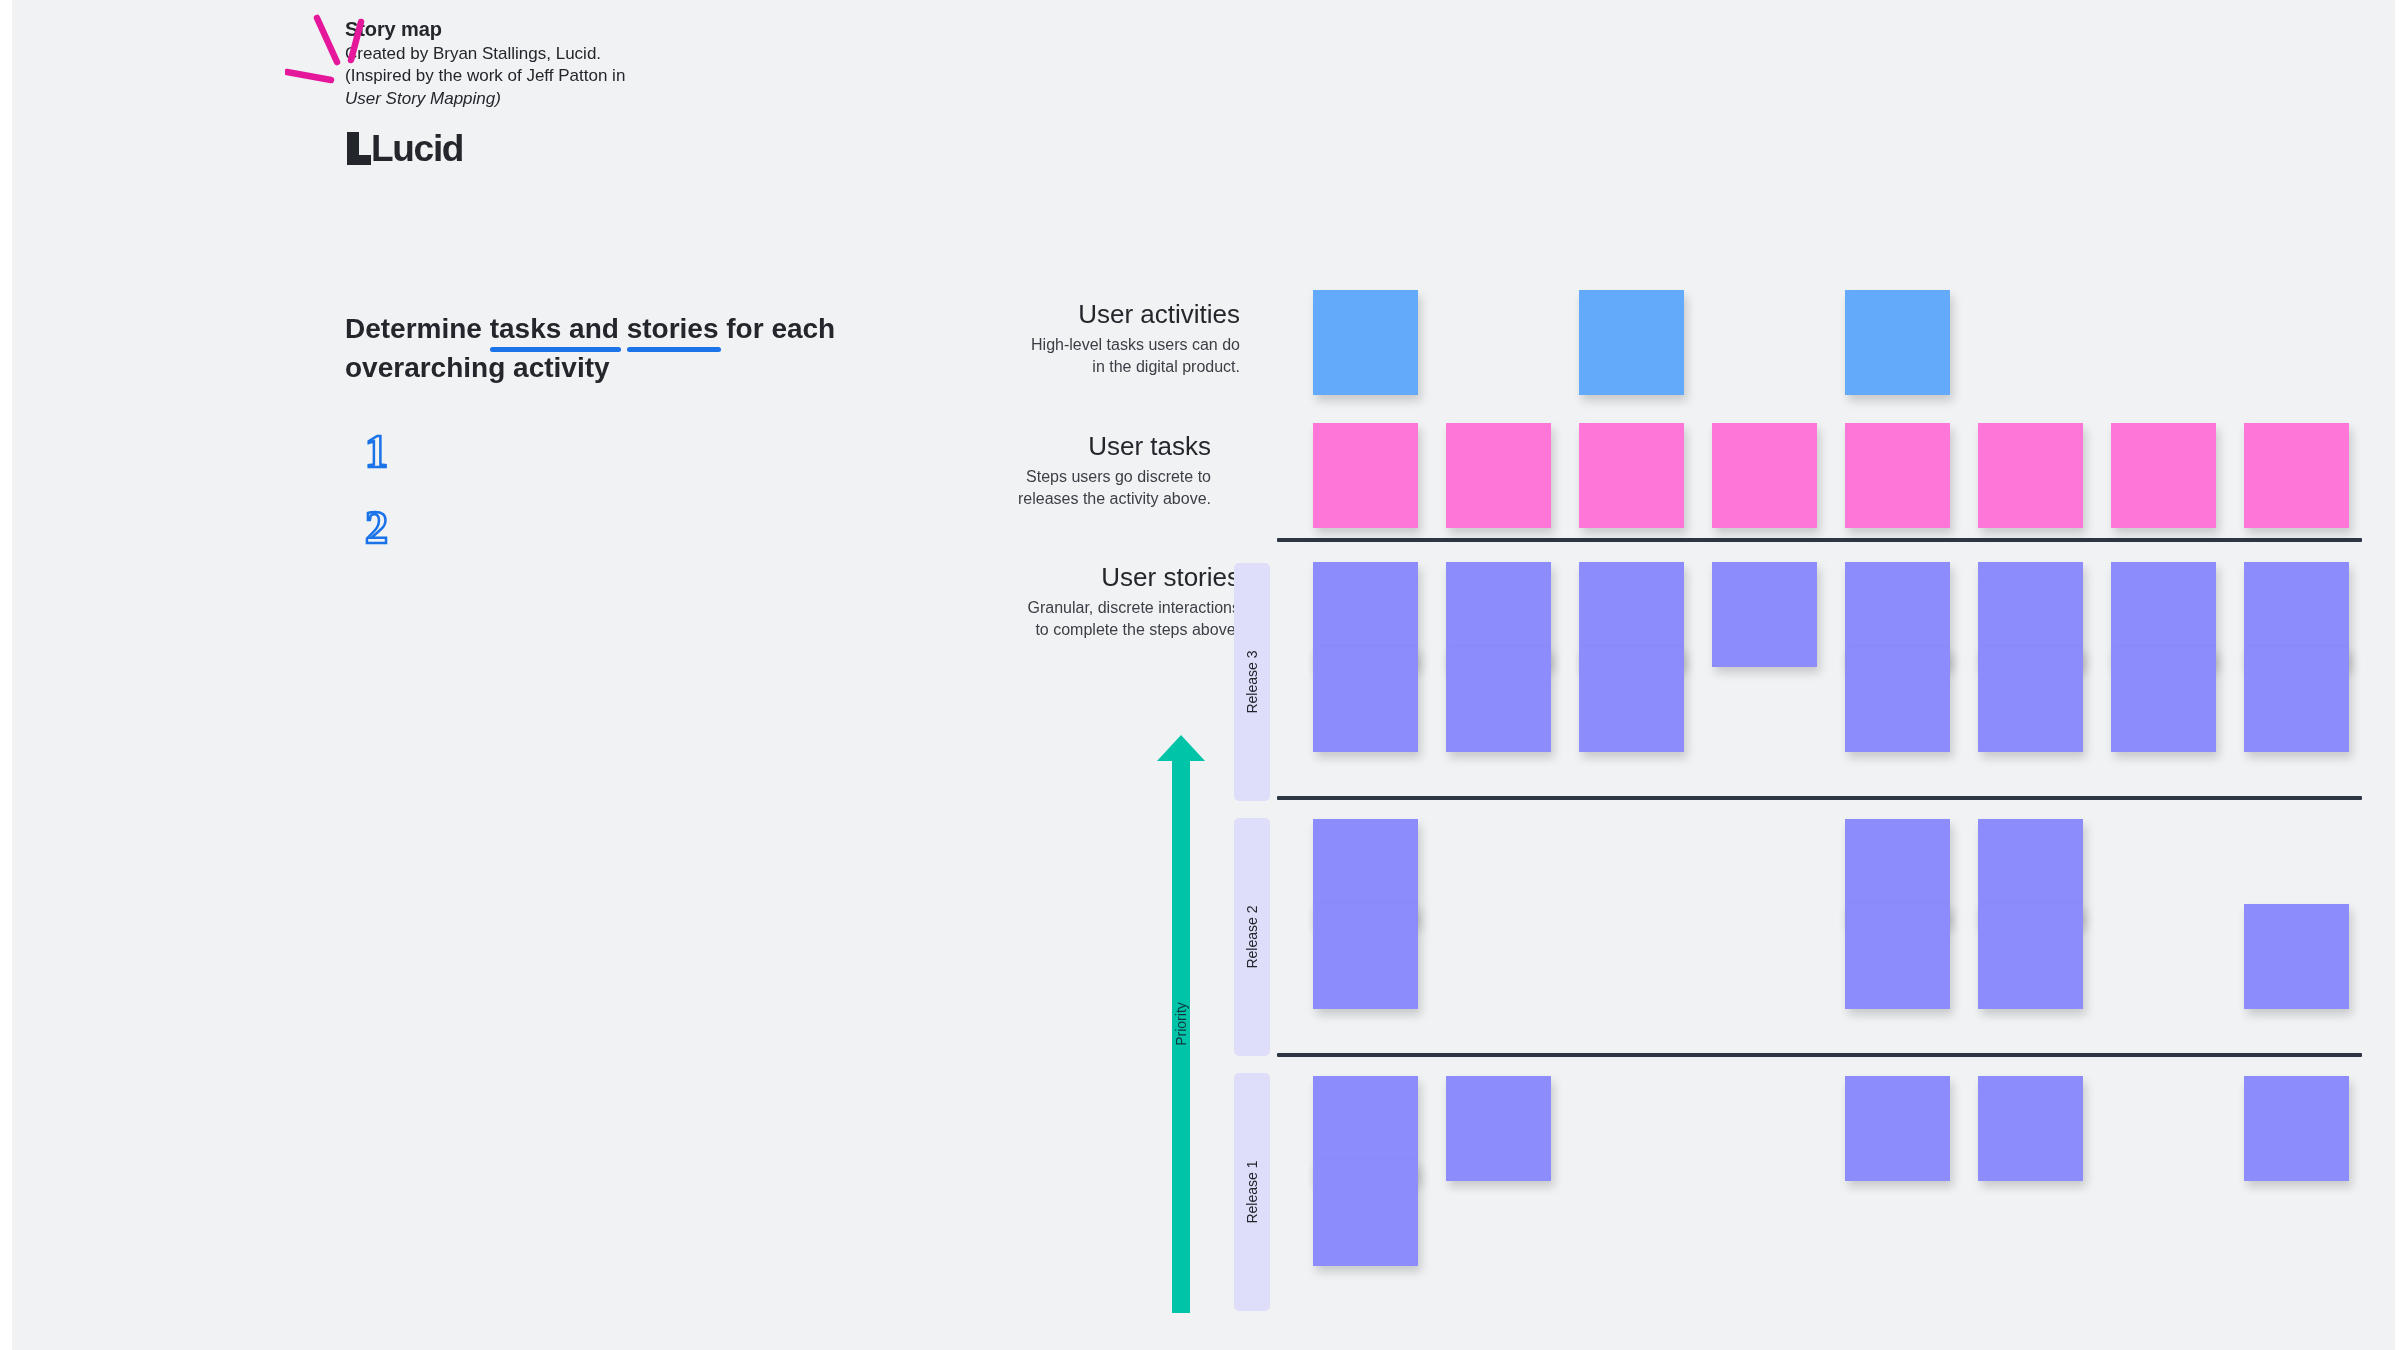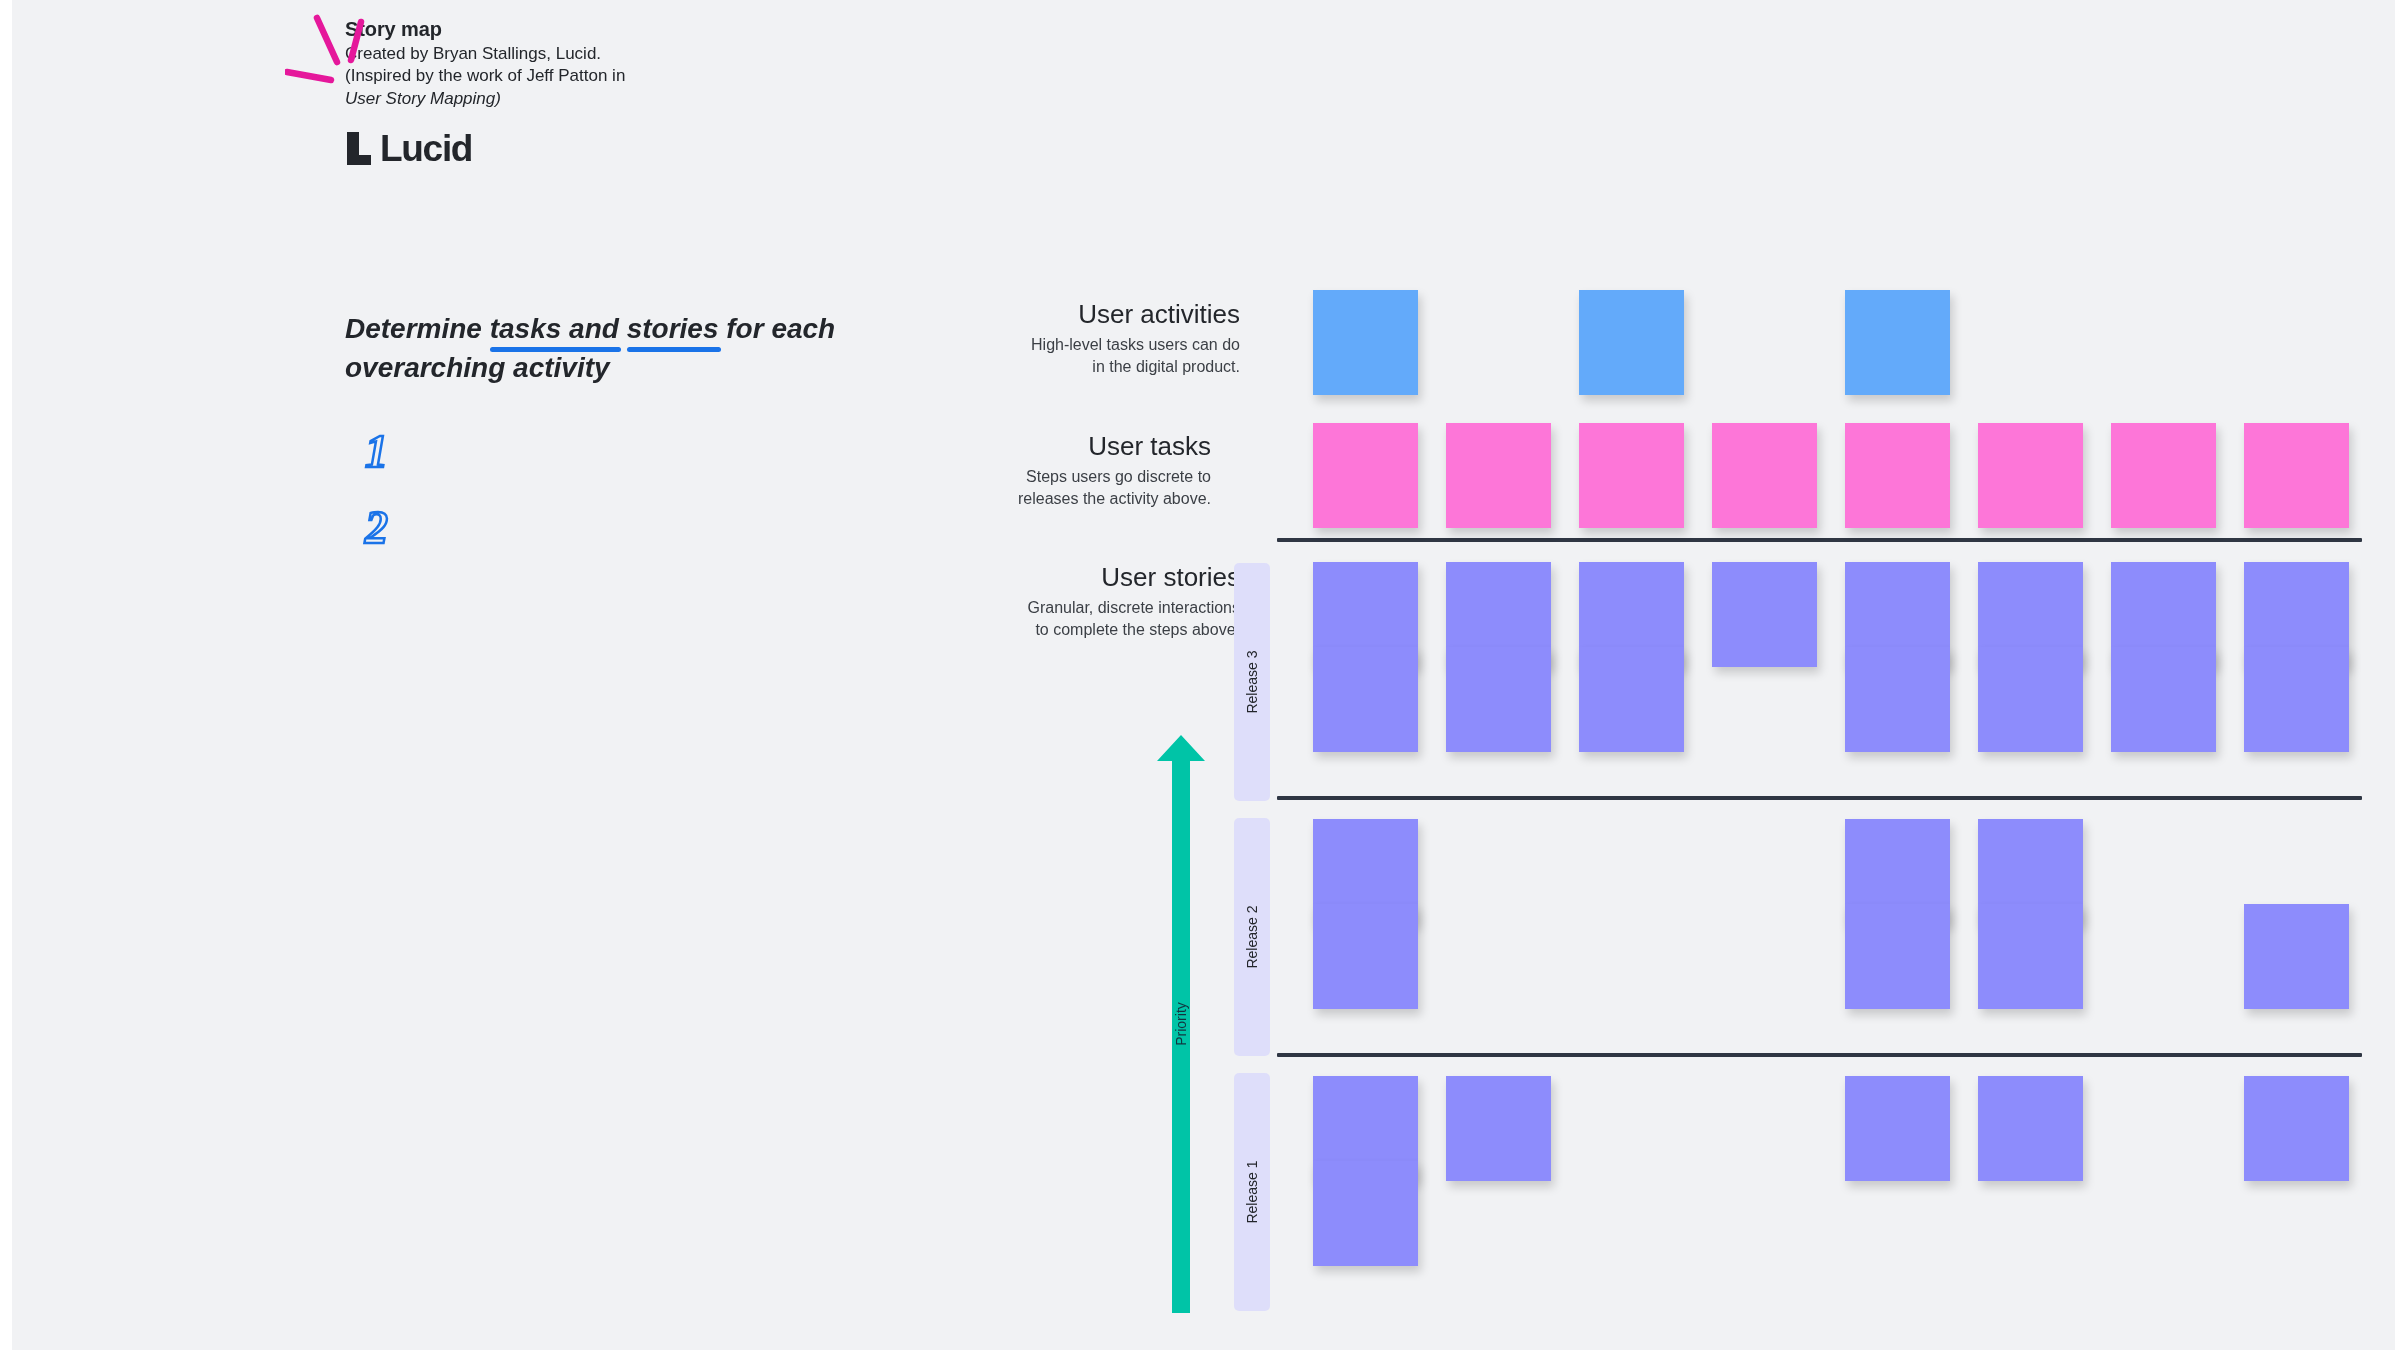--- a/index.html
+++ b/index.html
@@ -17,26 +17,26 @@
 
   
   .header{position:absolute;left:345px;top:18px;width:560px;}
   .scribble{position:absolute;left:-60px;top:-8px;width:130px;height:90px;}
   .title{
     font-size:20px;font-weight:bold;color:#23262b;letter-spacing:-.1px;
     line-height:1.15;margin:0 0 2px 0;
   }
   .subline{font-size:17px;color:#23262b;line-height:1.32;white-space:nowrap;}
   .subline.ital{font-style:italic;}
-  .lucid{margin-top:20px;display:flex;align-items:center;gap:9px;text-align:right;}
+  .lucid{margin-top:20px;display:flex;align-items:center;text-align:right;}
   .lucid-mark{width:26px;height:33px;}
   .lucid-word{font-size:37px;font-weight:bold;color:#23262b;letter-spacing:-1.3px;line-height:1;}
 
   
-  .instructions{position:absolute;left:345px;top:310px;width:560px;font-style:italic;}
+  .instructions{position:absolute;left:345px;top:310px;width:560px;}
   .headline{
     font-size:28px;font-weight:bold;color:#23262b;line-height:1.38;
     margin:0 0 44px 0;
   }
   .hl{position:relative;display:inline-block;}
   .hl::after{
     content:"";position:absolute;left:0;right:-2px;bottom:-3px;height:5px;
     background:#1a73e8;border-radius:3px;
   }
   .steps{margin-left:20px;}

